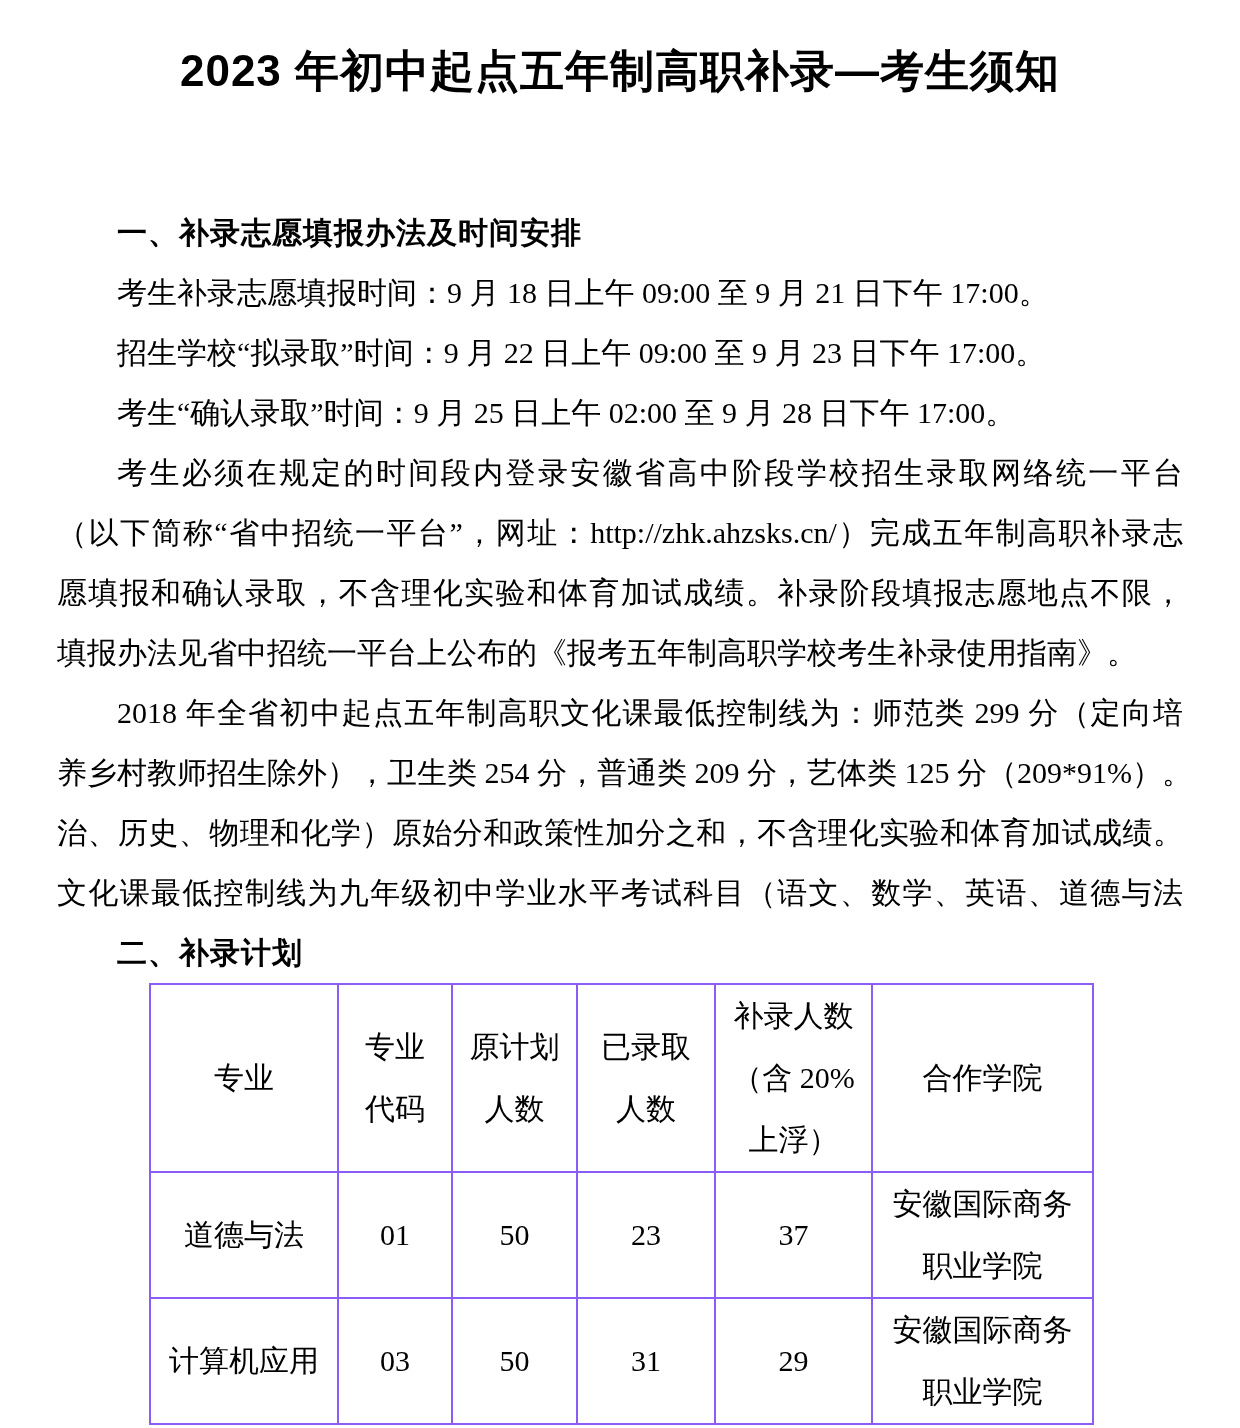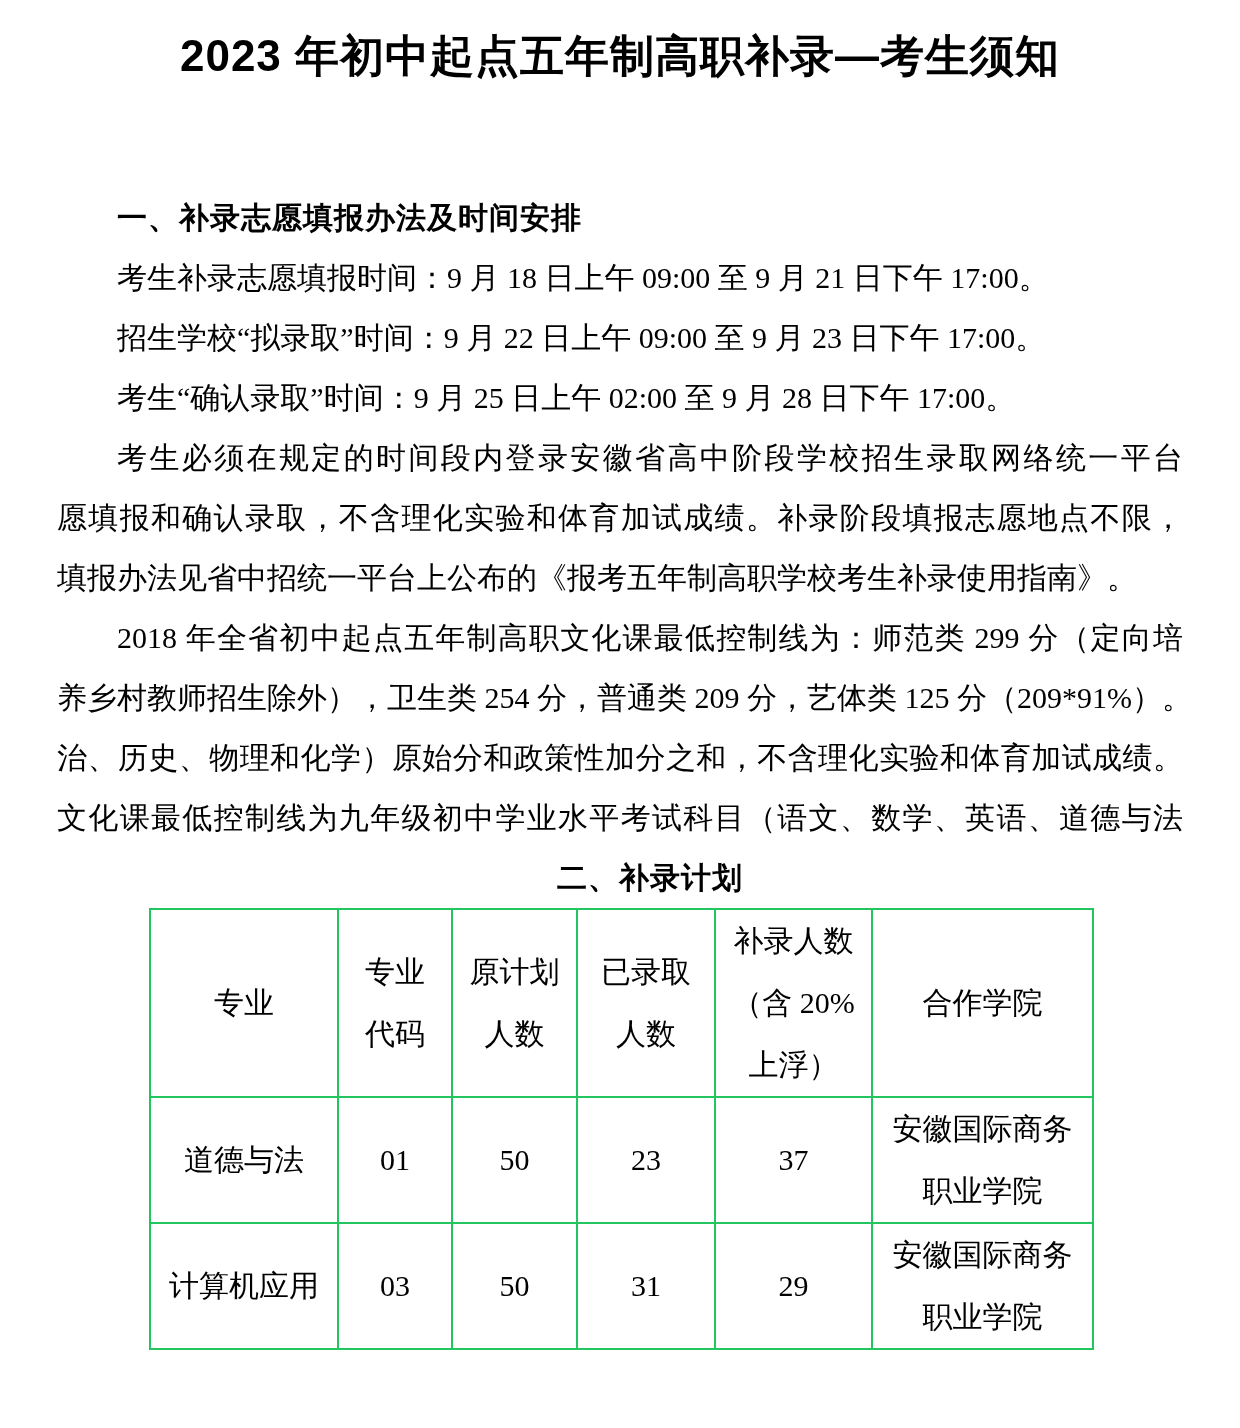--- a/index.html
+++ b/index.html
@@ -3,21 +3,21 @@
 <meta charset="utf-8">
 <style>
   * { margin:0; padding:0; box-sizing:border-box; }
   html,body { width:1240px; height:1428px; }
   body {
     background:#ffffff;
     color:#000000;
     font-family:"Liberation Serif","DejaVu Serif",serif;
     overflow:hidden;
   }
-  .doc { padding:26px 57px 0 57px; }
+  .doc { padding:41px 57px 0 57px; }
   .title {
     font-family:"Liberation Sans","DejaVu Sans",sans-serif;
     font-weight:700;
     font-size:44px;
     line-height:60px;
     text-align:center;
     letter-spacing:1px;
     white-space:nowrap;
   }
   .content { margin-top:102px; }
@@ -31,29 +31,29 @@
   .jfull {
     text-align:justify;
     text-align-last:justify;
     text-justify:inter-ideograph;
   }
   .h1 {
     font-family:"Liberation Sans","DejaVu Sans",sans-serif;
     font-weight:700;
     letter-spacing:1px;
   }
-  .h2 { font-weight:700; letter-spacing:1px;text-align:center; }
+  .h2 { font-weight:700; letter-spacing:1px; }
   table.plan {
     border-collapse:collapse;
     table-layout:fixed;
     width:943px;
     margin:0 0 0 92px;
   }
   table.plan td {
-    border:2px solid #22c55e;
+    border:2px solid #8b5cf6;
     text-align:center;
     vertical-align:middle;
     font-size:30px;
     line-height:62px;
     white-space:pre-line;
     padding:0;
     overflow:hidden;
   }
   tr.trh  { height:184px; }
   tr.trd1 { height:121px; }
@@ -64,20 +64,21 @@
 
 <div class="doc">
   <div class="title">2023 年初中起点五年制高职补录—考生须知</div>
 
   <div class="content">
     <div class="line h1 indent">一、补录志愿填报办法及时间安排</div>
     <div class="line indent">考生补录志愿填报时间：9 月 18 日上午 09:00 至 9 月 21 日下午 17:00。</div>
     <div class="line indent">招生学校“拟录取”时间：9 月 22 日上午 09:00 至 9 月 23 日下午 17:00。</div>
     <div class="line indent">考生“确认录取”时间：9 月 25 日上午 02:00 至 9 月 28 日下午 17:00。</div>
     <div class="line indent jfull">考生必须在规定的时间段内登录安徽省高中阶段学校招生录取网络统一平台</div>
+    <div class="line jfull">（以下简称“省中招统一平台”，网址：http://zhk.ahzsks.cn/）完成五年制高职补录志</div>
     <div class="line jfull">愿填报和确认录取，不含理化实验和体育加试成绩。补录阶段填报志愿地点不限，</div>
     <div class="line">填报办法见省中招统一平台上公布的《报考五年制高职学校考生补录使用指南》。</div>
     <div class="line indent jfull">2018 年全省初中起点五年制高职文化课最低控制线为：师范类 299 分（定向培</div>
     <div class="line jfull">养乡村教师招生除外），卫生类 254 分，普通类 209 分，艺体类 125 分（209*91%）。</div>
     <div class="line jfull">治、历史、物理和化学）原始分和政策性加分之和，不含理化实验和体育加试成绩。</div>
     <div class="line jfull">文化课最低控制线为九年级初中学业水平考试科目（语文、数学、英语、道德与法</div>
     <div class="line h2 indent">二、补录计划</div>
 
     <table class="plan">
       <colgroup>

